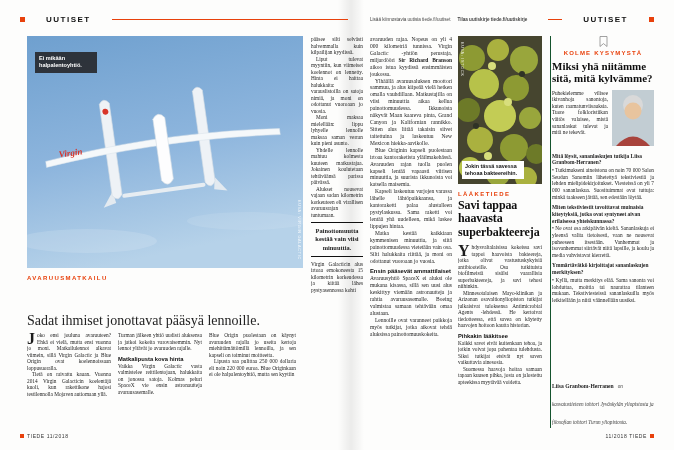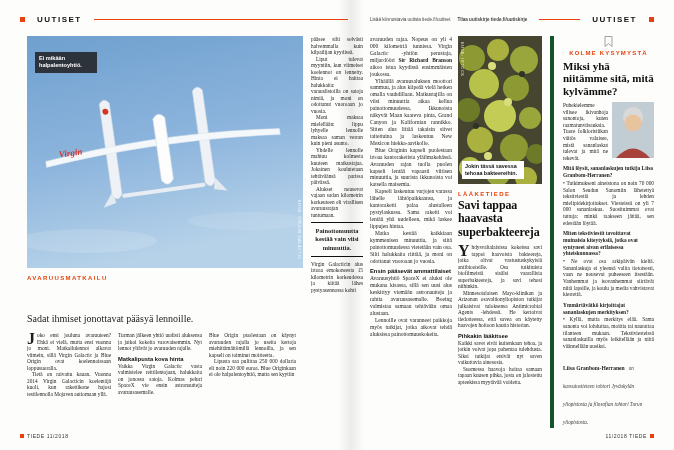--- a/index.html
+++ b/index.html
@@ -5,21 +5,21 @@
   * { box-sizing: border-box; }
   html,body { margin:0; padding:0; background:#dcdcd8; }
   .spread {
     position:relative; width:674px; height:450px; margin:0 auto;
     background:#fdfdfc; overflow:hidden;
     font-family:"Liberation Serif", serif; color:#1d1d1d;
   }
   .abs { position:absolute; }
 
   
-  .header { display:flex; align-items:center; gap:12px; height:10px; }
+  .header { display:flex; align-items:center; gap:21px; height:10px; }
   .section-label { font-family:"Liberation Sans",sans-serif; font-weight:bold; font-size:8px; letter-spacing:1.5px; color:#111; }
   .redsq { width:5px; height:5px; background:#e8410c; flex:0 0 auto; }
   .hairline-red { height:1px; background:#e8410c; flex:1; }
   .promo { font-family:"Liberation Sans",sans-serif; font-size:4.6px; color:#444; white-space:nowrap; display:flex; gap:7px; }
   .promo .promo2 { font-weight:bold; }
   .footer { display:flex; align-items:center; gap:3px; font-family:"Liberation Sans",sans-serif; font-size:5px; letter-spacing:.6px; color:#333; }
 
   
   .imgbox { overflow:hidden; }
   .imgbox svg { display:block; }
@@ -29,32 +29,32 @@
   .chip-light { position:absolute; left:4px; bottom:5px; background:#fff; color:#111;
     font-family:"Liberation Sans",sans-serif; font-weight:bold; font-size:5.4px; line-height:1.3;
     padding:2px 3px; max-width:62px; }
   .credit-v { position:absolute; font-family:"Liberation Sans",sans-serif; font-size:3.8px;
     letter-spacing:.7px; color:rgba(255,255,255,.85); writing-mode:vertical-rl; }
 
   
   .kicker { font-family:"Liberation Sans",sans-serif; font-weight:bold; font-size:6px; letter-spacing:1.4px; color:#e8410c; }
   .headline-xl { font-size:24px; font-weight:bold; letter-spacing:-.3px; line-height:1.02; color:#0e0e0e; }
   .headline-md { font-size:12px; font-weight:bold; letter-spacing:-.1px; line-height:1.12; color:#0e0e0e; }
-  .standfirst { font-size:10px; color:#222; }
+  .standfirst { font-size:14px; color:#222; }
   .bodycol { overflow:hidden; }
   .body-p { margin:0; font-size:5.3px; line-height:1.23; text-align:justify; hyphens:auto; }
   .body-p + .body-p { text-indent:5px; }
   .colA .body-p { font-size:5.5px; line-height:1.26; }
   .subhead { font-family:"Liberation Sans",sans-serif; font-weight:bold; font-size:5.8px; margin:4px 0 1px; color:#0e0e0e; }
   .dropcap { float:left; font-size:16px; line-height:13px; font-weight:bold; padding:0 2px 0 0; }
   .quote { border-top:1.5px solid #111; border-bottom:1.5px solid #111; margin:4px 0;
     padding:4px 1px; text-align:center; font-weight:bold; font-size:6.4px; line-height:1.3; overflow-wrap:break-word; }
 
   
-  .qa-box { border-left:4px solid #14532d; padding-left:9px; display:flex; flex-direction:column; }
+  .qa-box { border-left:1px solid #14532d; padding-left:1px; display:flex; flex-direction:column; }
   .qa-box .kicker { text-align:center; letter-spacing:1.2px; margin:3px 0 4px; }
   .qa-head { font-size:11px; font-weight:bold; line-height:1.12; margin:0 0 5px; color:#0e0e0e; }
   .qa-intro { font-size:5.3px; line-height:1.25; text-align:justify; }
   .portrait { float:right; width:42px; height:56px; margin:0 0 3px 4px; }
   .q { margin:4px 0 1px; font-size:5.4px; line-height:1.25; font-weight:bold; }
   .a { margin:0; font-size:5.3px; line-height:1.25; text-align:justify; }
   .sign { margin-top:auto; padding-top:5px; }
   .sign-name { font-size:5.6px; font-weight:bold; }
   .sign-bio { font-size:5.2px; font-style:italic; color:#3a3a3a; line-height:1.25; }
   .bookmark { display:flex; justify-content:center; }

